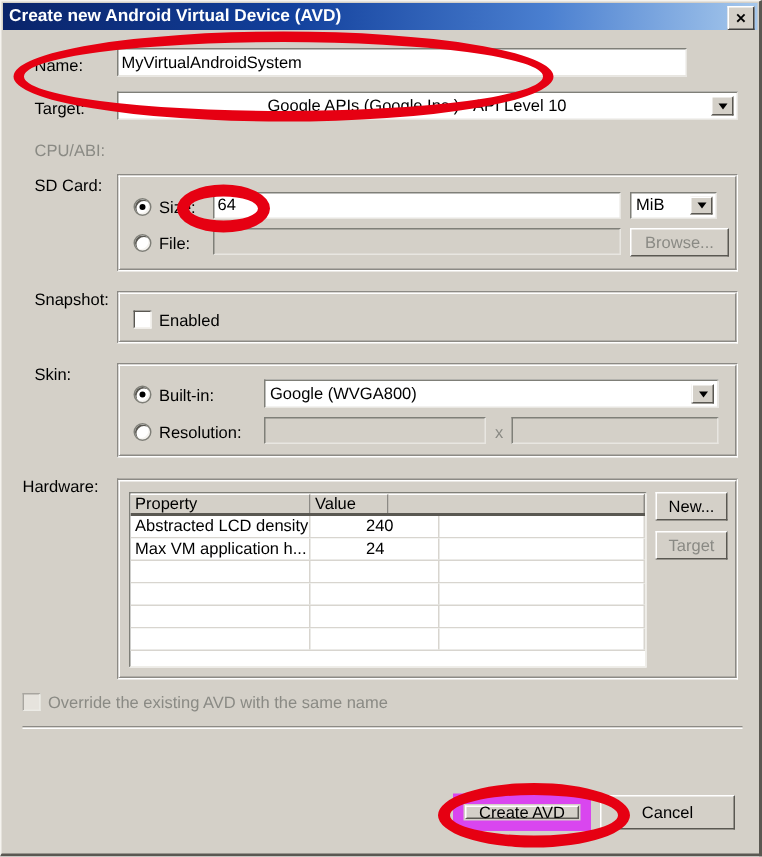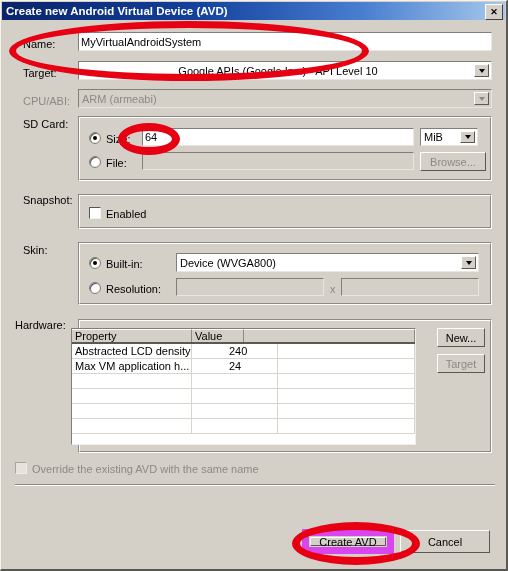--- a/index.html
+++ b/index.html
@@ -291,37 +291,31 @@
 <div id="dialog">
 
   <div id="titlebar">
     <span class="title-text">Create new Android Virtual Device (AVD)</span>
     <div id="close-btn">
       <span>✕</span>
     </div>
   </div>
 
   <span class="lbl" style="left:22px; top:37px;">Name:</span>
-  <input class="tfield" style="left: 77px; top: 31px; width: 414px; height: 19px;" value="MyVirtualAndroidSystem">
+  <input class="tfield" style="left: 77px; top: 31px; width: 380px; height: 19px;" value="MyVirtualAndroidSystem">
 
   <span class="lbl" style="left:22px; top:66px;">Target:</span>
   <div class="combo" style="left:77px; top:60px; width:414px; height:19px;text-align:center;">
     <span class="combo-text">Google APIs (Google Inc.) - API Level 10</span>
     <span class="arrow">
         <span class="tri"></span>
       </span>
   </div>
 
   <span class="lbl dim" style="left:22px; top:94px;">CPU/ABI:</span>
-  <div class="combo disabled" style="left:77px; top:88px; width:414px; height:19px;">
-    <span class="combo-text">ARM (armeabi)</span>
-    <span class="arrow">
-        <span class="tri"></span>
-      </span>
-  </div>
 
   <span class="lbl" style="left:22px; top:117px;">SD Card:</span>
   <div class="group" style="left:77px; top:115px; width:414px; height:65px;">
     <div class="group-inner"></div>
   </div>
 
   <div class="radio" style="left:88px; top:131px;">
       <span class="dot"></span>
     </div>
   <span class="lbl" style="left:105px; top:132px;">Size:</span>
@@ -350,38 +344,38 @@
   <span class="lbl" style="left:22px; top:243px;">Skin:</span>
   <div class="group" style="left:77px; top:241px; width:414px; height:63px;">
     <div class="group-inner"></div>
   </div>
 
   <div class="radio" style="left:88px; top:256px;">
       <span class="dot"></span>
     </div>
   <span class="lbl" style="left:105px; top:257px;">Built-in:</span>
   <div class="combo" style="left:175px; top:252px; width:303px; height:19px;">
-    <span class="combo-text">Device (WVGA800)</span>
+    <span class="combo-text">Google (WVGA800)</span>
     <span class="arrow">
         <span class="tri"></span>
       </span>
   </div>
 
   <div class="radio" style="left:88px; top:281px;"></div>
   <span class="lbl" style="left:105px; top:282px;">Resolution:</span>
   <input class="tfield disabled" style="left: 175px; top: 277px; width: 148px; height: 18px;" disabled="" value="">
   <span class="lbl dim" style="left:329px; top:282px;">x</span>
   <input class="tfield disabled" style="left: 340px; top: 277px; width: 138px; height: 18px;" disabled="" value="">
 
   <span class="lbl" style="left:14px; top:318px;">Hardware:</span>
   <div class="group" style="left:77px; top:318px; width:414px; height:134px;">
     <div class="group-inner"></div>
   </div>
 
-  <div id="hw-table" style="left:70px; top:327px; width:345px; height:117px;">
+  <div id="hw-table" style="left:85px; top:327px; width:345px; height:117px;">
     <div class="hw-header">
       <div class="hcell col-prop">Property</div>
       <div class="hcell col-val">Value</div>
       <div class="hcell col-rest"></div>
     </div>
 
     <div class="hw-row">
       <div class="cell col-prop">Abstracted LCD density</div>
       <div class="cell col-val">240</div>
       <div class="cell col-rest"></div>

